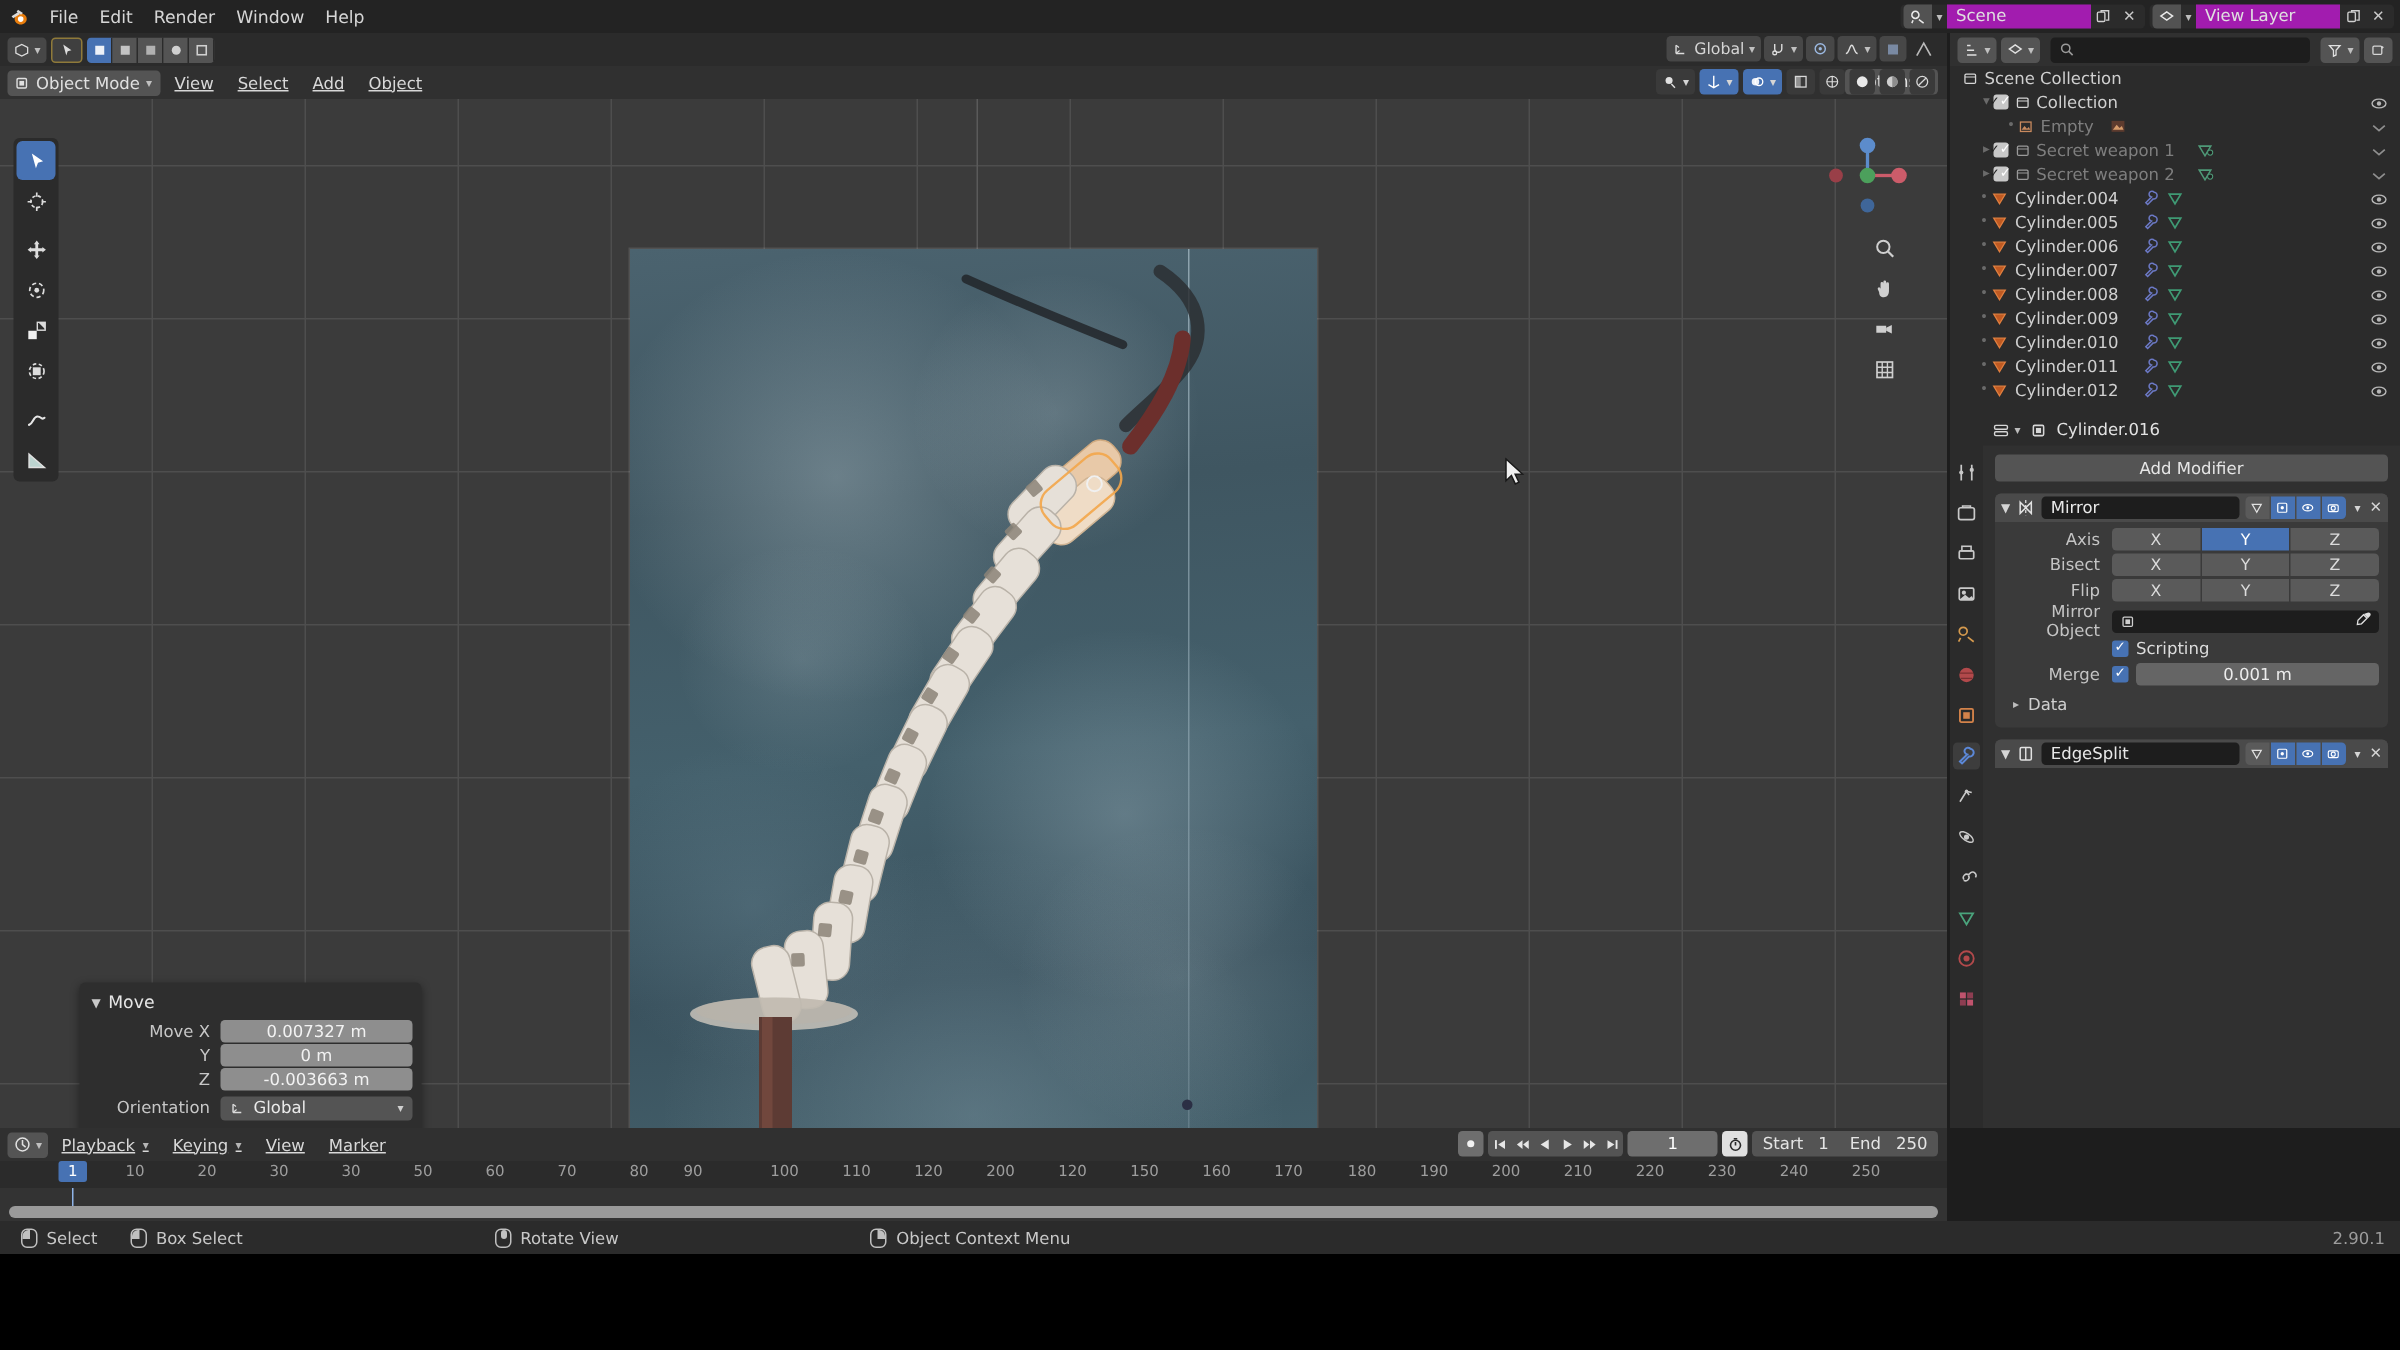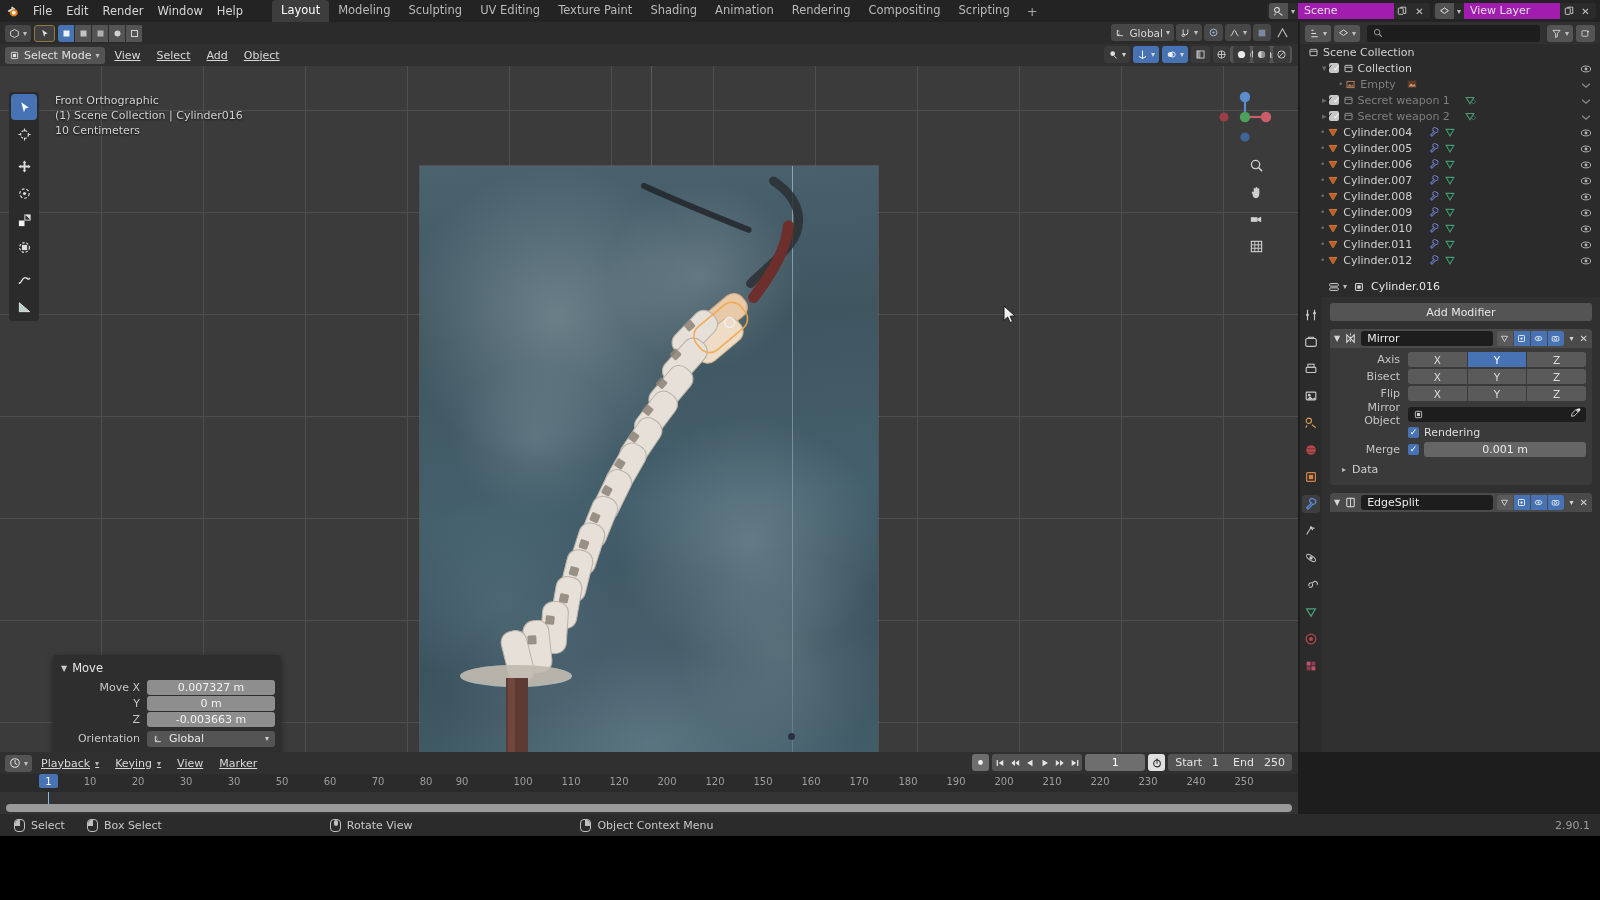--- a/index.html
+++ b/index.html
@@ -339,33 +339,20 @@
         <path d="M1.8 7.3 6.6 4.3l1 1.5-4.6 2.9z" fill="#dcdcdc"></path>
         <path d="M6.4 2.6 9.9 5 8.6 6.2 5.4 4z" fill="#dcdcdc"></path>
       </svg>
     </div>
     <div class="menu-item">File</div>
     <div class="menu-item">Edit</div>
     <div class="menu-item">Render</div>
     <div class="menu-item">Window</div>
     <div class="menu-item">Help</div>
 
-    <div class="ws-tabs">
-      <div class="ws-tab active">Layout</div>
-      <div class="ws-tab">Modeling</div>
-      <div class="ws-tab">Sculpting</div>
-      <div class="ws-tab">UV Editing</div>
-      <div class="ws-tab">Texture Paint</div>
-      <div class="ws-tab">Shading</div>
-      <div class="ws-tab">Animation</div>
-      <div class="ws-tab">Rendering</div>
-      <div class="ws-tab">Compositing</div>
-      <div class="ws-tab">Scripting</div>
-      <div class="ws-plus">+</div>
-    </div>
 
     <div class="topbar-right">
       <div class="tb-chip">
         <div class="tb-iconbox">
           <svg width="11" height="11" viewBox="0 0 14 14">
               <circle cx="5" cy="5" r="3" fill="none" stroke="#e9e9e9" stroke-width="1.3"></circle>
               <path d="M8 9l4 3M3 9.5l-1 2.5" stroke="#e9e9e9" stroke-width="1.3" fill="none"></path>
             </svg>
         </div>
         <span class="tb-drop">▾</span>
@@ -479,21 +466,21 @@
         </div>
       </div>
     </div>
 
     <div class="v3d-subheader">
       <div class="sub-drop">
         <svg width="11" height="11" viewBox="0 0 14 14">
             <rect x="3" y="3" width="8" height="8" rx="1" fill="none" stroke="#e0e0e0" stroke-width="1.2"></rect>
             <rect x="5" y="5" width="4" height="4" fill="#e0e0e0"></rect>
           </svg>
-        <span>Select Mode</span>
+        <span>Object Mode</span>
         <span style="font-size:8px;color:#c0c0c0;">▾</span>
       </div>
       <div class="sub-menu">View</div>
       <div class="sub-menu">Select</div>
       <div class="sub-menu">Add</div>
       <div class="sub-menu">Object</div>
 
       <div class="options-btn">
         <span>Options</span>
         <span style="font-size:8px;color:#c0c0c0;">▾</span>
@@ -569,25 +556,20 @@
         <div class="axis-h" style="top:44px;"></div>
         <div class="axis-h" style="top:146px;"></div>
         <div class="axis-h" style="top:248px;"></div>
         <div class="axis-h" style="top:350px;"></div>
         <div class="axis-h" style="top:452px;"></div>
         <div class="axis-h" style="top:554px;"></div>
         <div class="axis-h" style="top:656px;"></div>
         <div style="position:absolute;left:651px;top:0;bottom:0;width:1px;background:#5a5a5a;"></div>
       </div>
 
-      <div class="v3d-info">
-        <div>Front Orthographic</div>
-        <div>(1) Scene Collection | Cylinder016</div>
-        <div>10 Centimeters</div>
-      </div>
 
       <div class="toolbar-left">
         <div class="tool-btn active">
           <svg width="15" height="15" viewBox="0 0 16 16">
               <path d="M4.5 2.5 12.5 8l-3.6 1L7.4 13z" fill="#ffffff"></path>
             </svg>
         </div>
         <div class="tool-btn">
           <svg width="15" height="15" viewBox="0 0 16 16">
               <circle cx="8" cy="8" r="4.2" fill="none" stroke="#dcdcdc" stroke-width="1.2" stroke-dasharray="2.4 1.6"></circle>
@@ -1305,21 +1287,21 @@
                     <path d="M10.5 2a1.8 1.8 0 012.5 2.5L11 6.5 7.5 3z" fill="#e0e0e0"></path>
                     <path d="M7.2 3.6 2.5 8.3 2 11.8l3.5-.5 4.7-4.7z" fill="none" stroke="#e0e0e0" stroke-width="1.1"></path>
                   </svg>
               </span>
             </div>
           </div>
           <div class="prow" style="margin-top:3px;">
             <div class="plabel"></div>
             <div class="inline-check">
               <div class="cbox checked"></div>
-              <span style="font-size:11px;color:#dcdcdc;">Rendering</span>
+              <span style="font-size:11px;color:#dcdcdc;">Scripting</span>
             </div>
           </div>
           <div class="prow">
             <div class="plabel">Merge</div>
             <div class="cbox checked" style="margin-right:5px;"></div>
             <div class="pgray">0.001 m</div>
           </div>
           <div class="data-row">
             <span style="font-size:8px;color:#bdbdbd;">▸</span>
             <span>Data</span>

